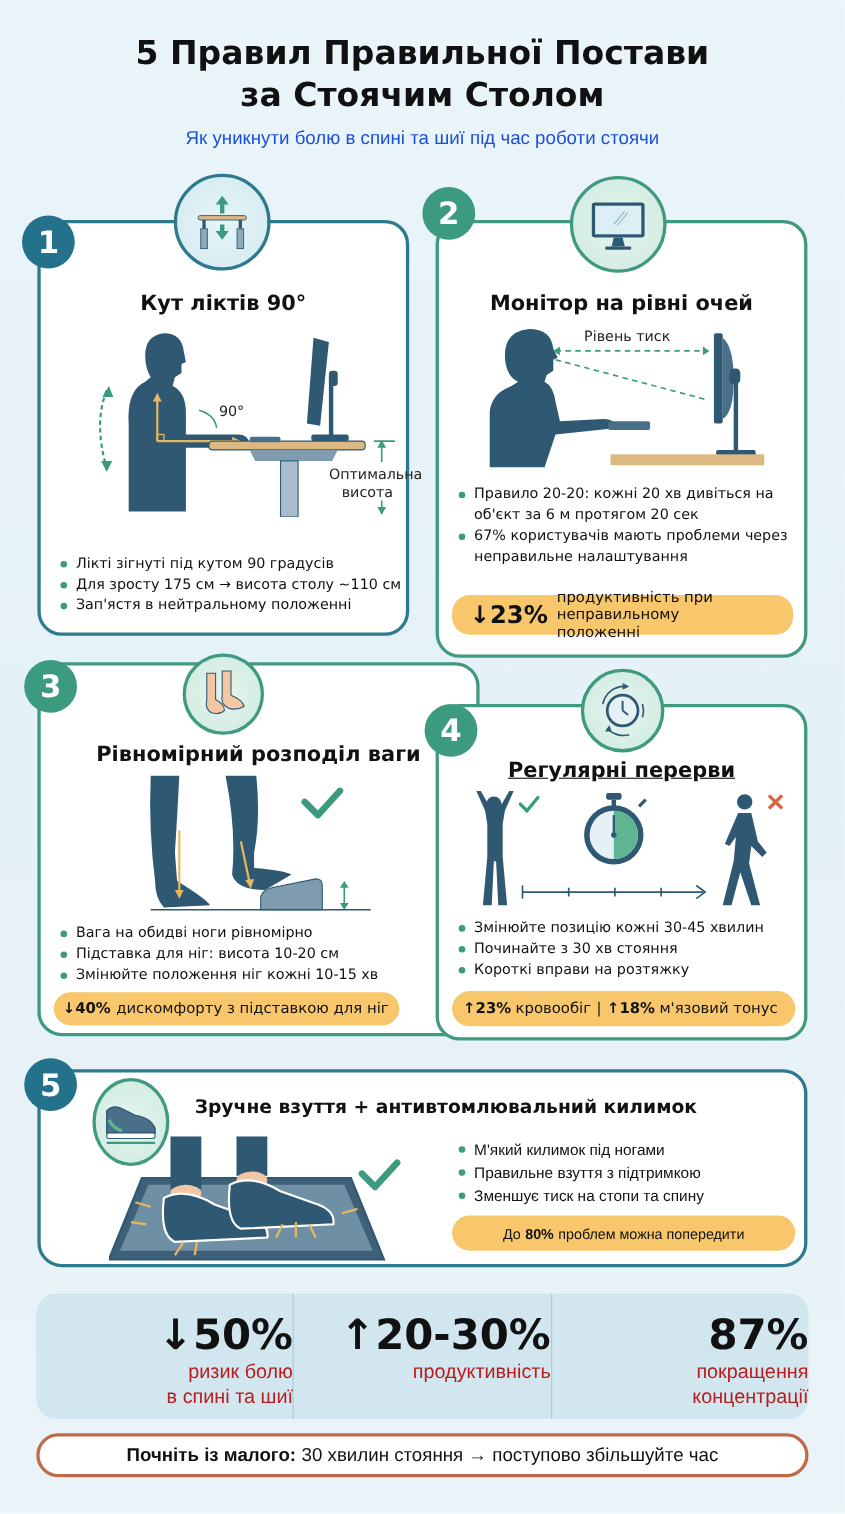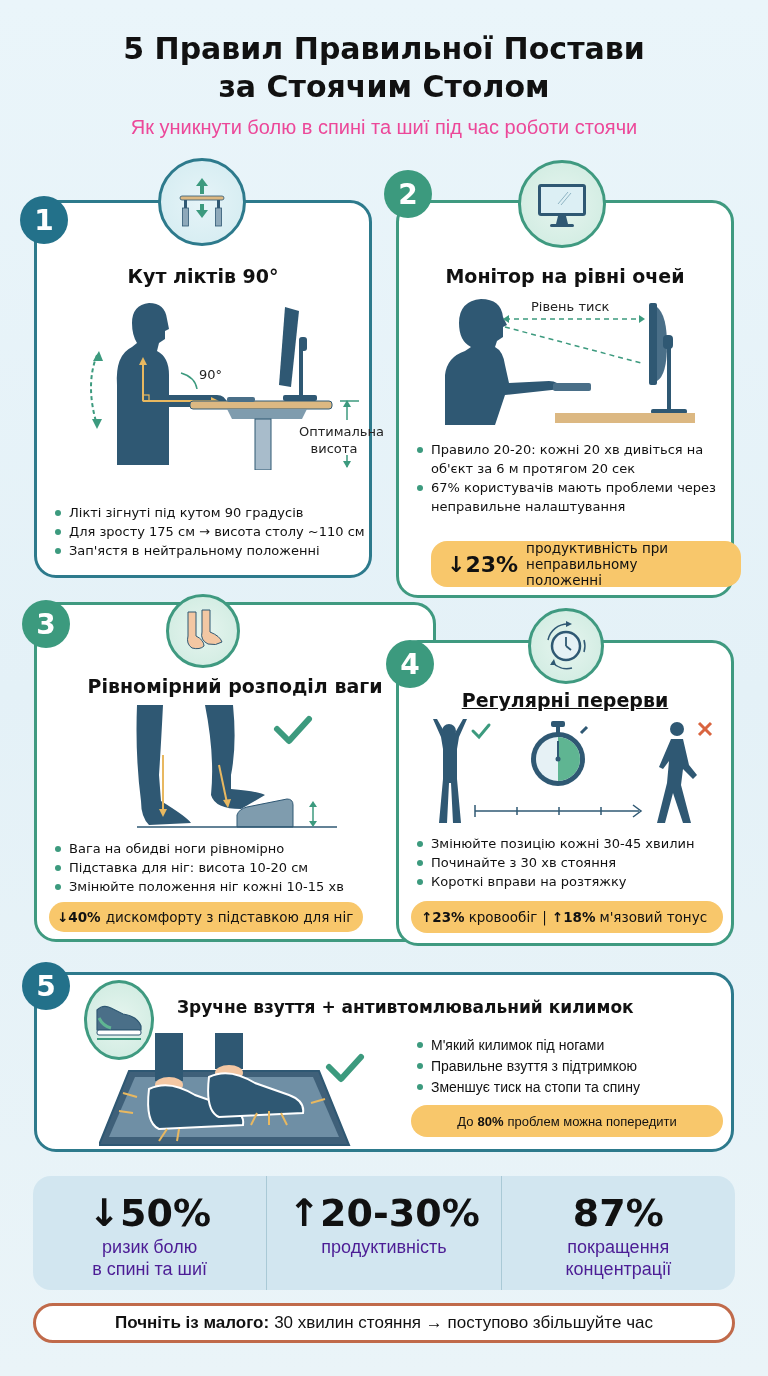--- a/index.html
+++ b/index.html
@@ -1,36 +1,36 @@
 <!DOCTYPE html>
 <html><head>
 <meta charset="utf-8">
 <style>
 *{box-sizing:border-box;margin:0;padding:0}
 body{width:768px;height:1376px;background:linear-gradient(180deg,#eaf5fa 0%,#e4f1f7 50%,#eaf4f8 100%);font-family:"DejaVu Sans","Liberation Sans",sans-serif;color:#111;position:relative;overflow:hidden}
 .title{position:absolute;top:30px;left:0;width:768px;text-align:center;font-weight:bold;font-size:30px;line-height:38px;color:#111}
-.subtitle{position:absolute;top:116px;left:0;width:768px;text-align:center;font-family:"Liberation Sans",sans-serif;font-size:20px;color:#ec4899}
+.subtitle{position:absolute;top:116px;left:0;width:768px;text-align:center;font-family:"Liberation Sans",sans-serif;font-size:17px;color:#1d4ed8}
 .card{position:absolute;background:#fff;border:3px solid #2d7a8c;border-radius:22px}
 .card.green{border-color:#3f9a80}
 .badge{position:absolute;width:48px;height:48px;border-radius:50%;color:#fff;font-weight:bold;font-size:28px;display:flex;align-items:center;justify-content:center}
 .badge.blue{background:#23718a}
 .badge.green{background:#3c9a7e}
 .icon-circle{position:absolute;width:88px;height:88px;border-radius:50%;border:3px solid #2d7a8c;background:radial-gradient(circle,#e6f4f8 0%,#d2ebf0 100%);display:flex;align-items:center;justify-content:center}
 .icon-circle.green{border-color:#3f9a80;background:radial-gradient(circle,#e6f5ef 0%,#cdeadf 100%)}
 .card-title{position:absolute;width:100%;text-align:center;font-weight:bold;font-size:19px;color:#111}
 ul.bullets{position:absolute;list-style:none;font-size:13px;line-height:19px;color:#111}
 ul.bullets li{position:relative;padding-left:16px}
 ul.bullets li::before{content:"";position:absolute;left:2px;top:7px;width:6px;height:6px;border-radius:50%;background:#3c9a7e}
 .pill{position:absolute;background:#f8c76b;border-radius:16px;display:flex;align-items:center;font-size:13.5px;color:#111}
 .pill b{font-weight:bold}
 .stats{position:absolute;left:33px;top:1176px;width:702px;height:114px;background:#d2e6f0;border-radius:18px;display:flex}
-.stat{flex:1;text-align:center;padding-top:14px;border-right:1px solid #a9c9d6}
+.stat{flex:1;text-align:right;padding-top:14px;border-right:1px solid #a9c9d6}
 .stat:last-child{border-right:none}
 .stat-val{font-weight:bold;font-size:38px;line-height:46px;color:#111}
-.stat-lbl{font-family:"Liberation Sans",sans-serif;font-size:18px;line-height:22px;color:#4c1d95}
+.stat-lbl{font-family:"Liberation Sans",sans-serif;font-size:18px;line-height:22px;color:#b91c1c}
 .footer{position:absolute;left:33px;top:1303px;width:702px;height:40px;border:3px solid #c06a4a;border-radius:20px;background:#fff;display:flex;align-items:center;justify-content:center;font-family:"Liberation Sans",sans-serif;font-size:17px;color:#111}
 .footer b{font-weight:bold;margin-right:5px}
 svg{display:block}
 .small-label{position:absolute;font-size:13px;color:#222;text-align:center}
 </style>
 </head>
 <body>
 
 <div class="title">
   <div>5 Правил Правильної Постави</div>
@@ -111,21 +111,21 @@
       <rect x="206" y="114" width="36" height="5" rx="2" fill="#2f5873"></rect>
       <rect x="108" y="88" width="38" height="8" rx="2" fill="#4a6f88"></rect>
       <rect x="110" y="118" width="140" height="10" fill="#dcb882"></rect>
     </svg>
     <div class="small-label" style="left:86px;top:4px;font-size:13px;">Рівень тиск</div>
   </div>
   <ul class="bullets" style="left:16px;top:237px;width:316px;">
     <li>Правило 20-20: кожні 20 хв дивіться на об'єкт за 6 м протягом 20 сек</li>
     <li>67% користувачів мають проблеми через неправильне налаштування</li>
   </ul>
-  <div class="pill" style="left:12px;top:338px;width:310px;height:46px;padding-left:16px;margin-left:20px;">
+  <div class="pill" style="left:12px;top:338px;width:310px;height:36px;padding-left:16px;">
     <b style="font-size:22px;margin-right:8px;">↓23%</b>
     <span style="line-height:16px;width:180px;">продуктивність при неправильному положенні</span>
   </div>
 </div>
 <div class="badge green" style="left:384px;top:170px;">2</div>
 <div class="icon-circle green" style="left:518px;top:160px;">
   <svg width="60" height="60" viewBox="0 0 60 60">
     <rect x="6" y="10" width="48" height="32" rx="3" fill="#2f5873"></rect>
     <rect x="9" y="13" width="42" height="26" fill="#dceff4"></rect>
     <line x1="26" y1="30" x2="36" y2="18" stroke="#8fb5c4" stroke-width="1"></line>

